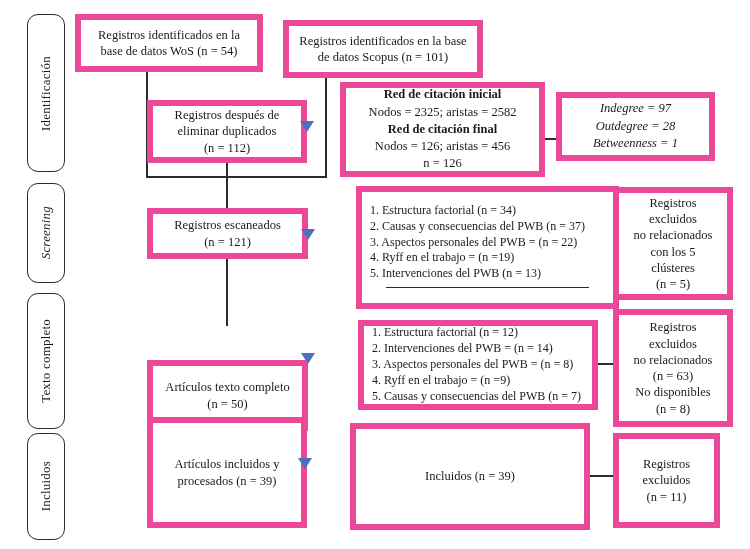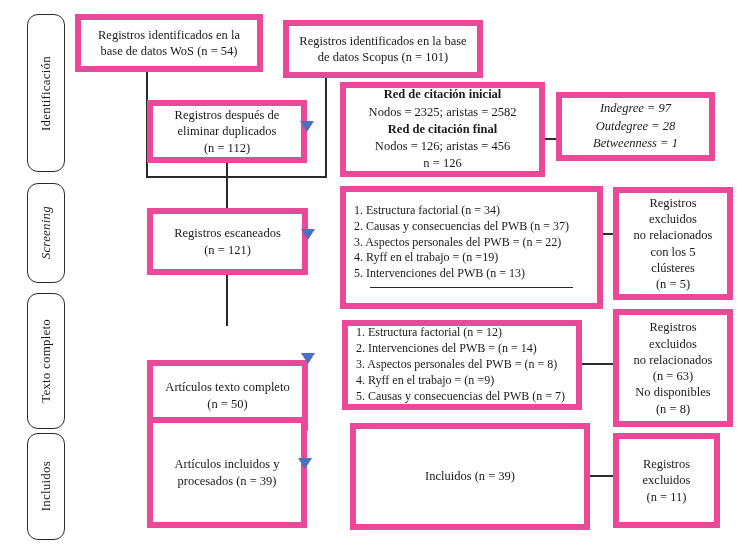--- a/index.html
+++ b/index.html
@@ -22,21 +22,21 @@
   .stage span{
     writing-mode:vertical-rl;transform:rotate(180deg);
     font-size:13px;letter-spacing:.2px;white-space:nowrap;
   }
   .line{position:absolute;background:#2b2b2b;}
   .tri{
     position:absolute;width:0;height:0;
     border-left:7px solid transparent;border-right:7px solid transparent;
     border-top:11px solid #4a71c0;
   }
-  .list{align-items:flex-start;text-align:left;padding:4px 8px;font-size:12px;}
+  .list{align-items:flex-start;text-align:left;padding:4px 8px;font-size:12px;margin-left:16px;}
   .list .li{white-space:nowrap;line-height:1.32;}
   .sep{width:86%;height:0;border-top:1.5px solid #2b2b2b;margin:5px auto 4px;align-self:center;}
   .bold{font-weight:bold;}
   .italic{font-style:italic;}
   .nowrap{white-space:nowrap;}
 </style>
 </head>
 <body>
 
 <div class="stage" style="left:27px;top:14px;width:38px;height:158px;">
@@ -86,21 +86,21 @@
   <div class="nowrap">Nodos = 126; aristas = 456</div>
   <div class="nowrap">n = 126</div>
 </div>
 
 <div class="box italic" style="left:556px;top:92px;width:159px;height:69px;line-height:1.4;">
   <div class="nowrap">Indegree = 97</div>
   <div class="nowrap">Outdegree = 28</div>
   <div class="nowrap">Betweenness = 1</div>
 </div>
 
-<div class="box" style="left:147px;top:208px;width:161px;height:67px;">
+<div class="box" style="left:147px;top:208px;width:161px;height:51px;">
   <div class="nowrap">Registros escaneados</div>
   <div class="nowrap">(n = 121)</div>
 </div>
 <div class="tri" style="left:301px;top:229px;"></div>
 
 <div class="box list" style="left:340px;top:186px;width:263px;height:123px;">
   <div class="li">1. Estructura factorial (n = 34)</div>
   <div class="li">2. Causas y consecuencias del PWB (n = 37)</div>
   <div class="li">3. Aspectos personales del PWB = (n = 22)</div>
   <div class="li">4. Ryff en el trabajo = (n =19)</div>

